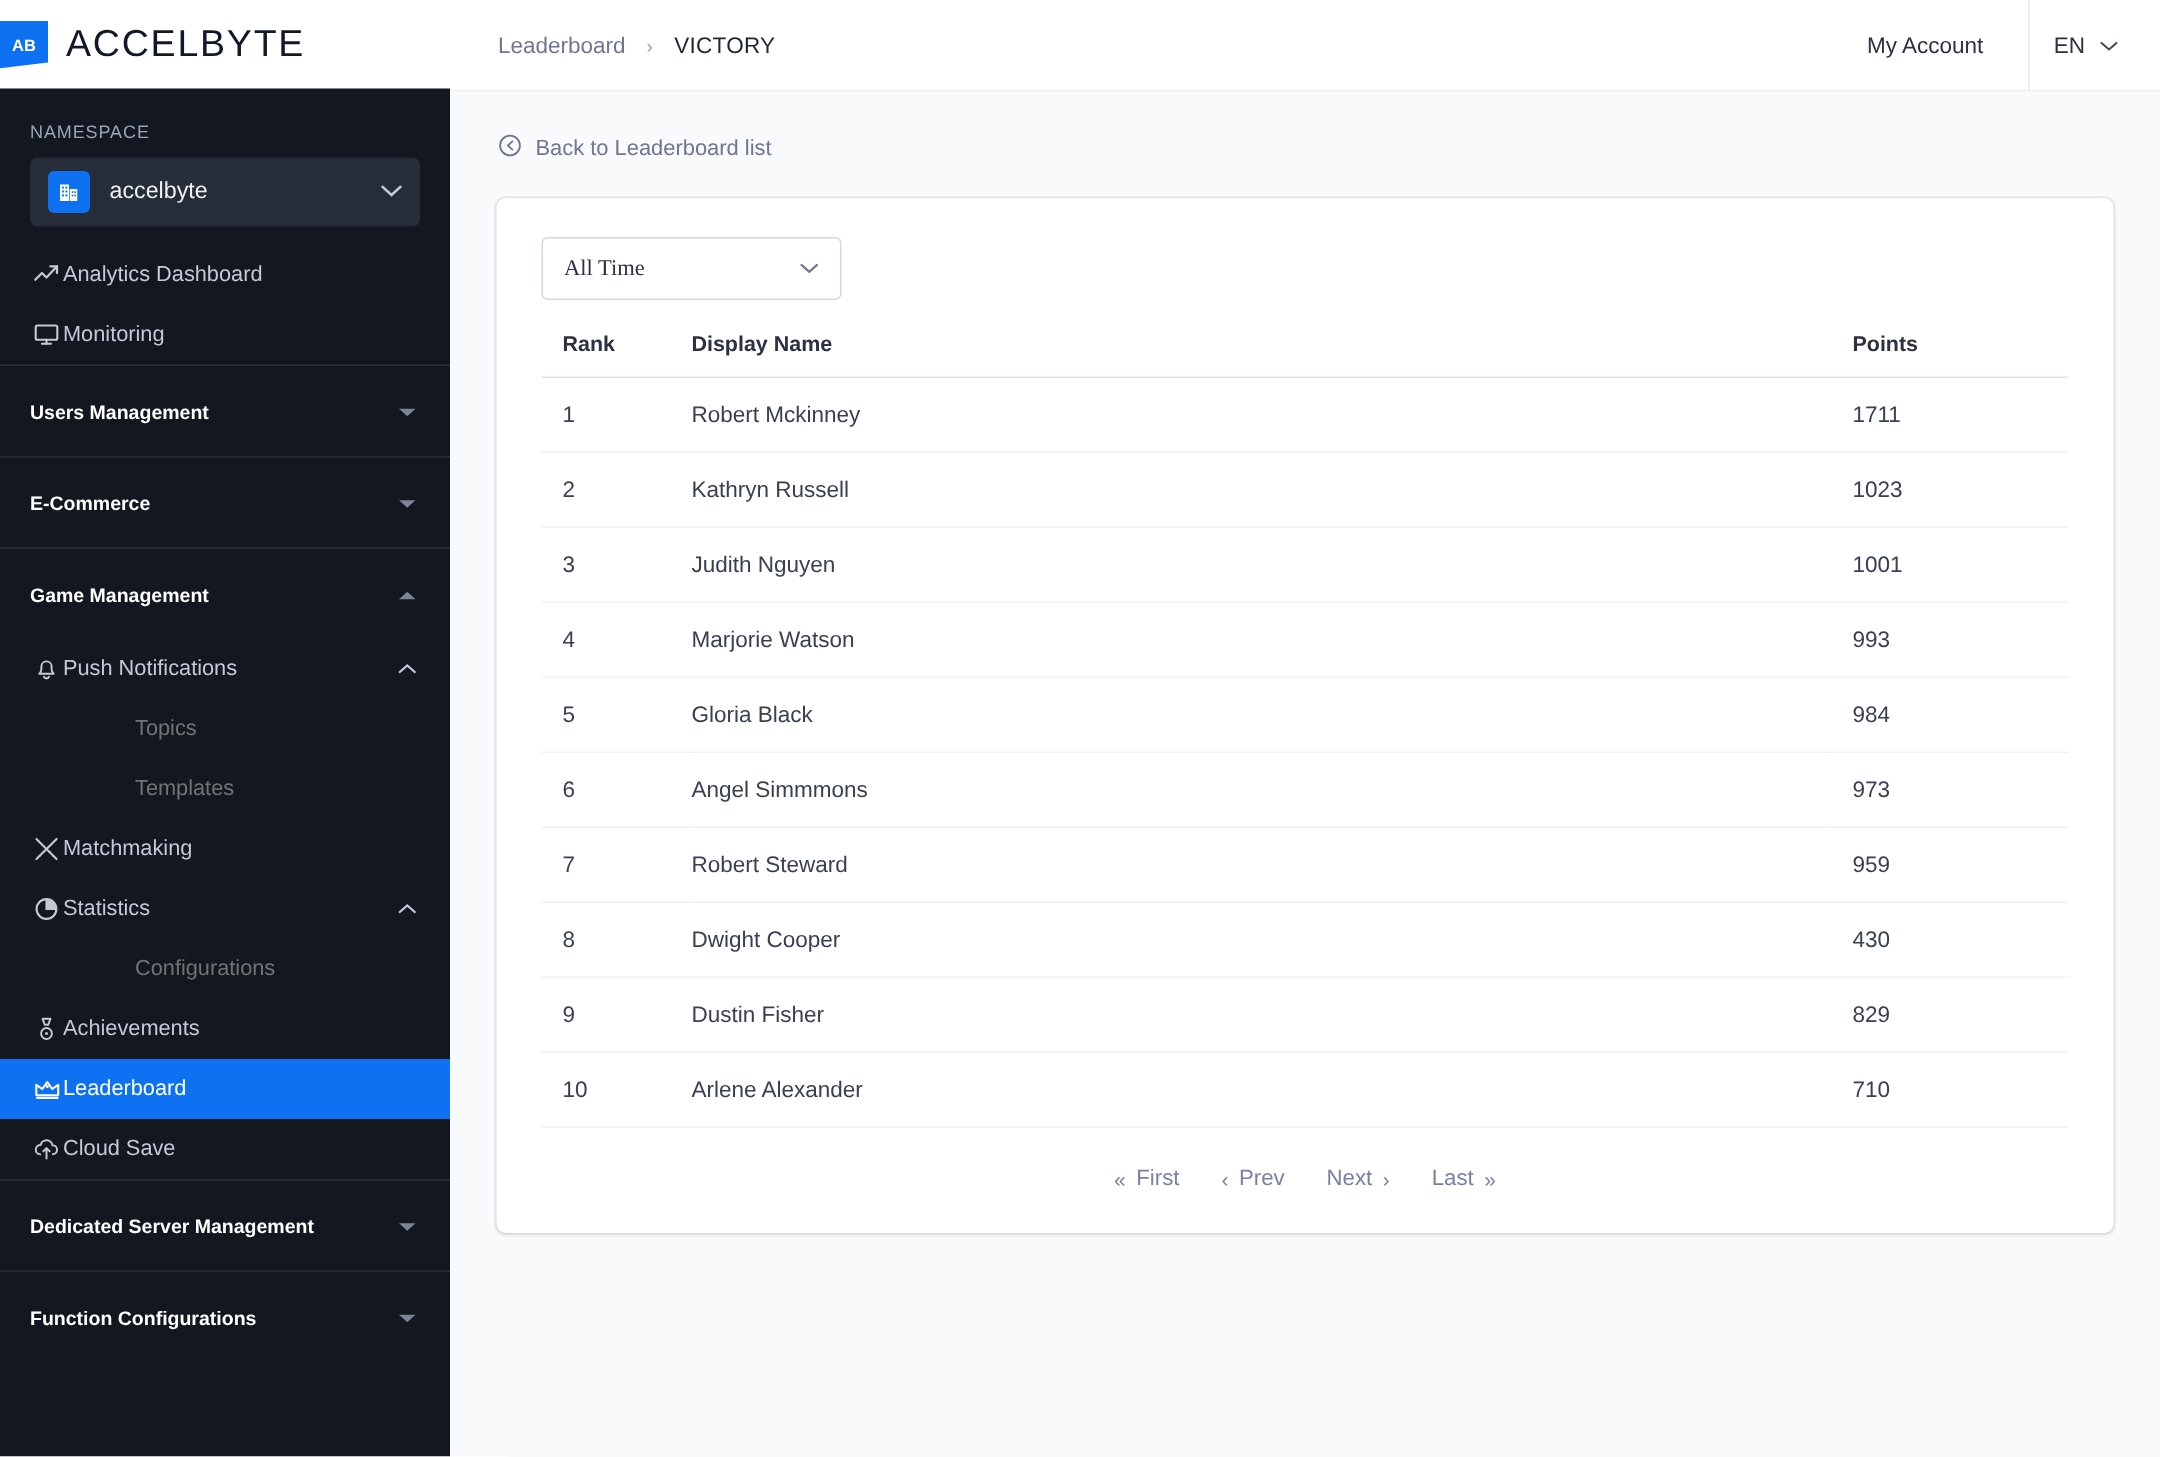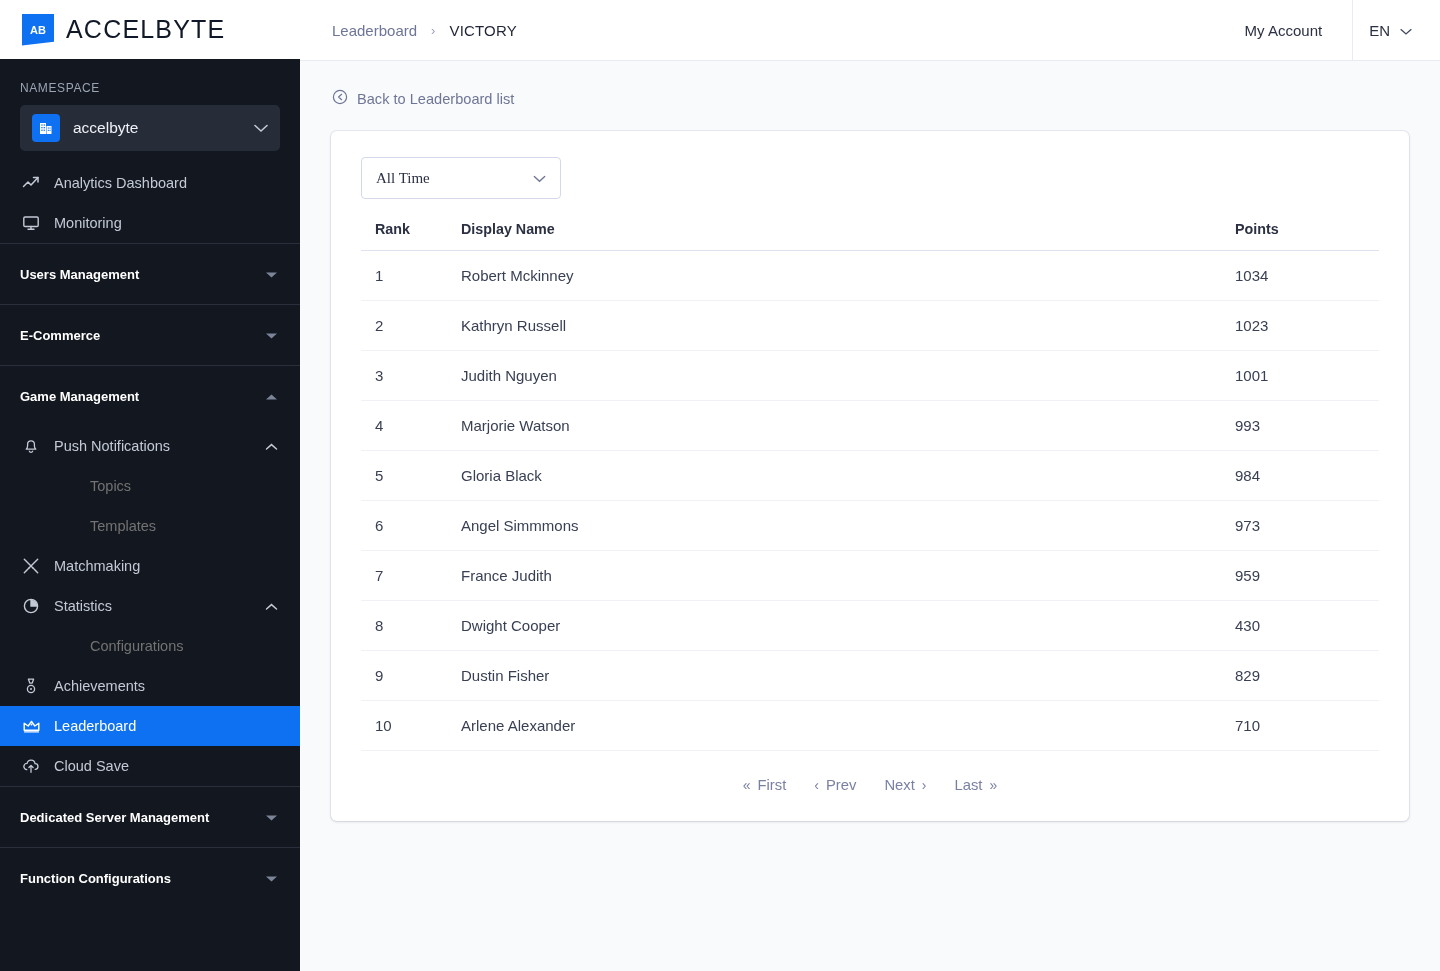--- a/index.html
+++ b/index.html
@@ -15,21 +15,20 @@
   .sidebar {
     width:300px; flex:0 0 300px; height:971px;
     background:#13171f;
     display:flex; flex-direction:column;
     overflow:hidden;
   }
   .brand {
     height:59px; flex:0 0 59px;
     background:#ffffff;
     display:flex; align-items:center;
-    padding-left:22px;
     gap:12px;
   }
   .brand-mark {
     width:32px; height:32px;
     background:#0d71f2;
     display:flex; align-items:center; justify-content:center;
     clip-path:polygon(0 0, 100% 0, 100% 88%, 0 100%);
   }
   .brand-mark svg { display:block; }
   .brand-name {
@@ -54,21 +53,21 @@
     background:#0d71f2;
     display:flex; align-items:center; justify-content:center;
     flex:0 0 28px;
   }
   .ns-name { font-size:15.5px; color:#eef1f6; flex:1; }
   .chev { flex:0 0 auto; }
 
   .nav { flex:1; overflow:hidden; }
   .nav-item {
     height:40px; display:flex; align-items:center;
-    padding-left:20px; gap:12px;
+    padding-left:20px; gap:0;
     color:#c3cad6; font-size:14.5px;
     cursor:pointer;
   }
   .nav-item .nic { width:22px; flex:0 0 22px; display:flex; align-items:center; justify-content:center; }
   .nav-item.active { background:#0d71f2; color:#ffffff; }
   .nav-item.sub { padding-left:68px; font-size:14.5px; color:#737373;margin-left:22px; }
   .nav-item .caret { margin-left:auto; margin-right:22px; }
 
   .sec-head {
     height:61px; display:flex; align-items:center;
@@ -416,21 +415,21 @@
               <tr>
                 <th class="rank">Rank</th>
                 <th class="name">Display Name</th>
                 <th class="pts">Points</th>
               </tr>
             </thead>
             <tbody>
               <tr>
                 <td class="rank">1</td>
                 <td class="name">Robert Mckinney</td>
-                <td class="pts">1034</td>
+                <td class="pts">1711</td>
               </tr>
               <tr>
                 <td class="rank">2</td>
                 <td class="name">Kathryn Russell</td>
                 <td class="pts">1023</td>
               </tr>
               <tr>
                 <td class="rank">3</td>
                 <td class="name">Judith Nguyen</td>
                 <td class="pts">1001</td>
@@ -445,21 +444,21 @@
                 <td class="name">Gloria Black</td>
                 <td class="pts">984</td>
               </tr>
               <tr>
                 <td class="rank">6</td>
                 <td class="name">Angel Simmmons</td>
                 <td class="pts">973</td>
               </tr>
               <tr>
                 <td class="rank">7</td>
-                <td class="name">France Judith</td>
+                <td class="name">Robert Steward</td>
                 <td class="pts">959</td>
               </tr>
               <tr>
                 <td class="rank">8</td>
                 <td class="name">Dwight Cooper</td>
                 <td class="pts">430</td>
               </tr>
               <tr>
                 <td class="rank">9</td>
                 <td class="name">Dustin Fisher</td>

